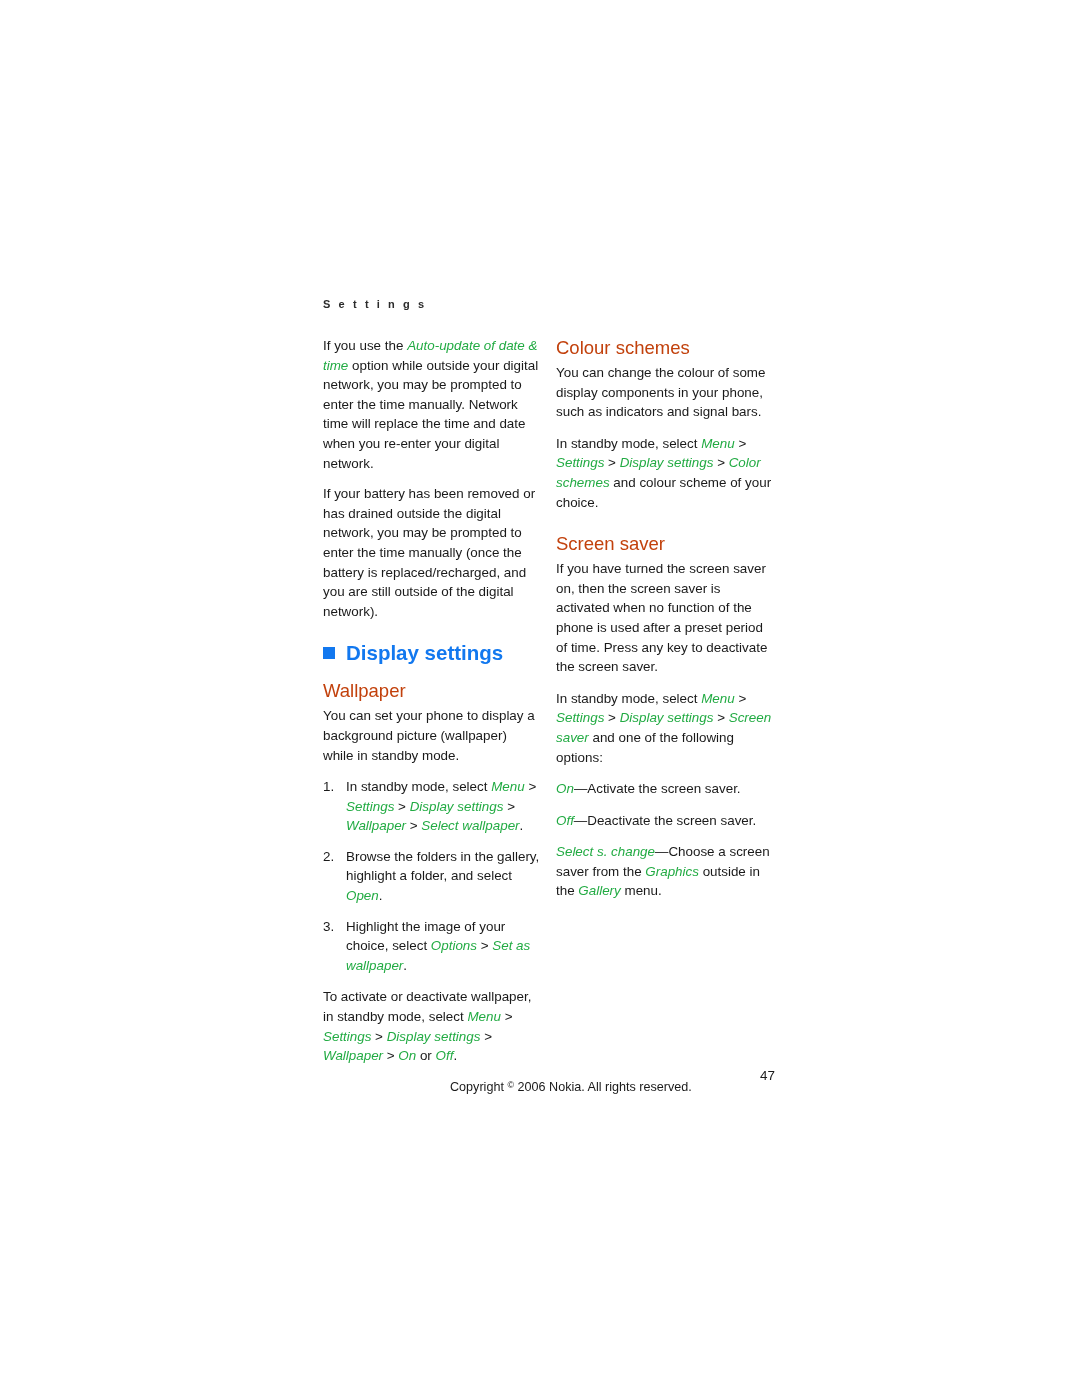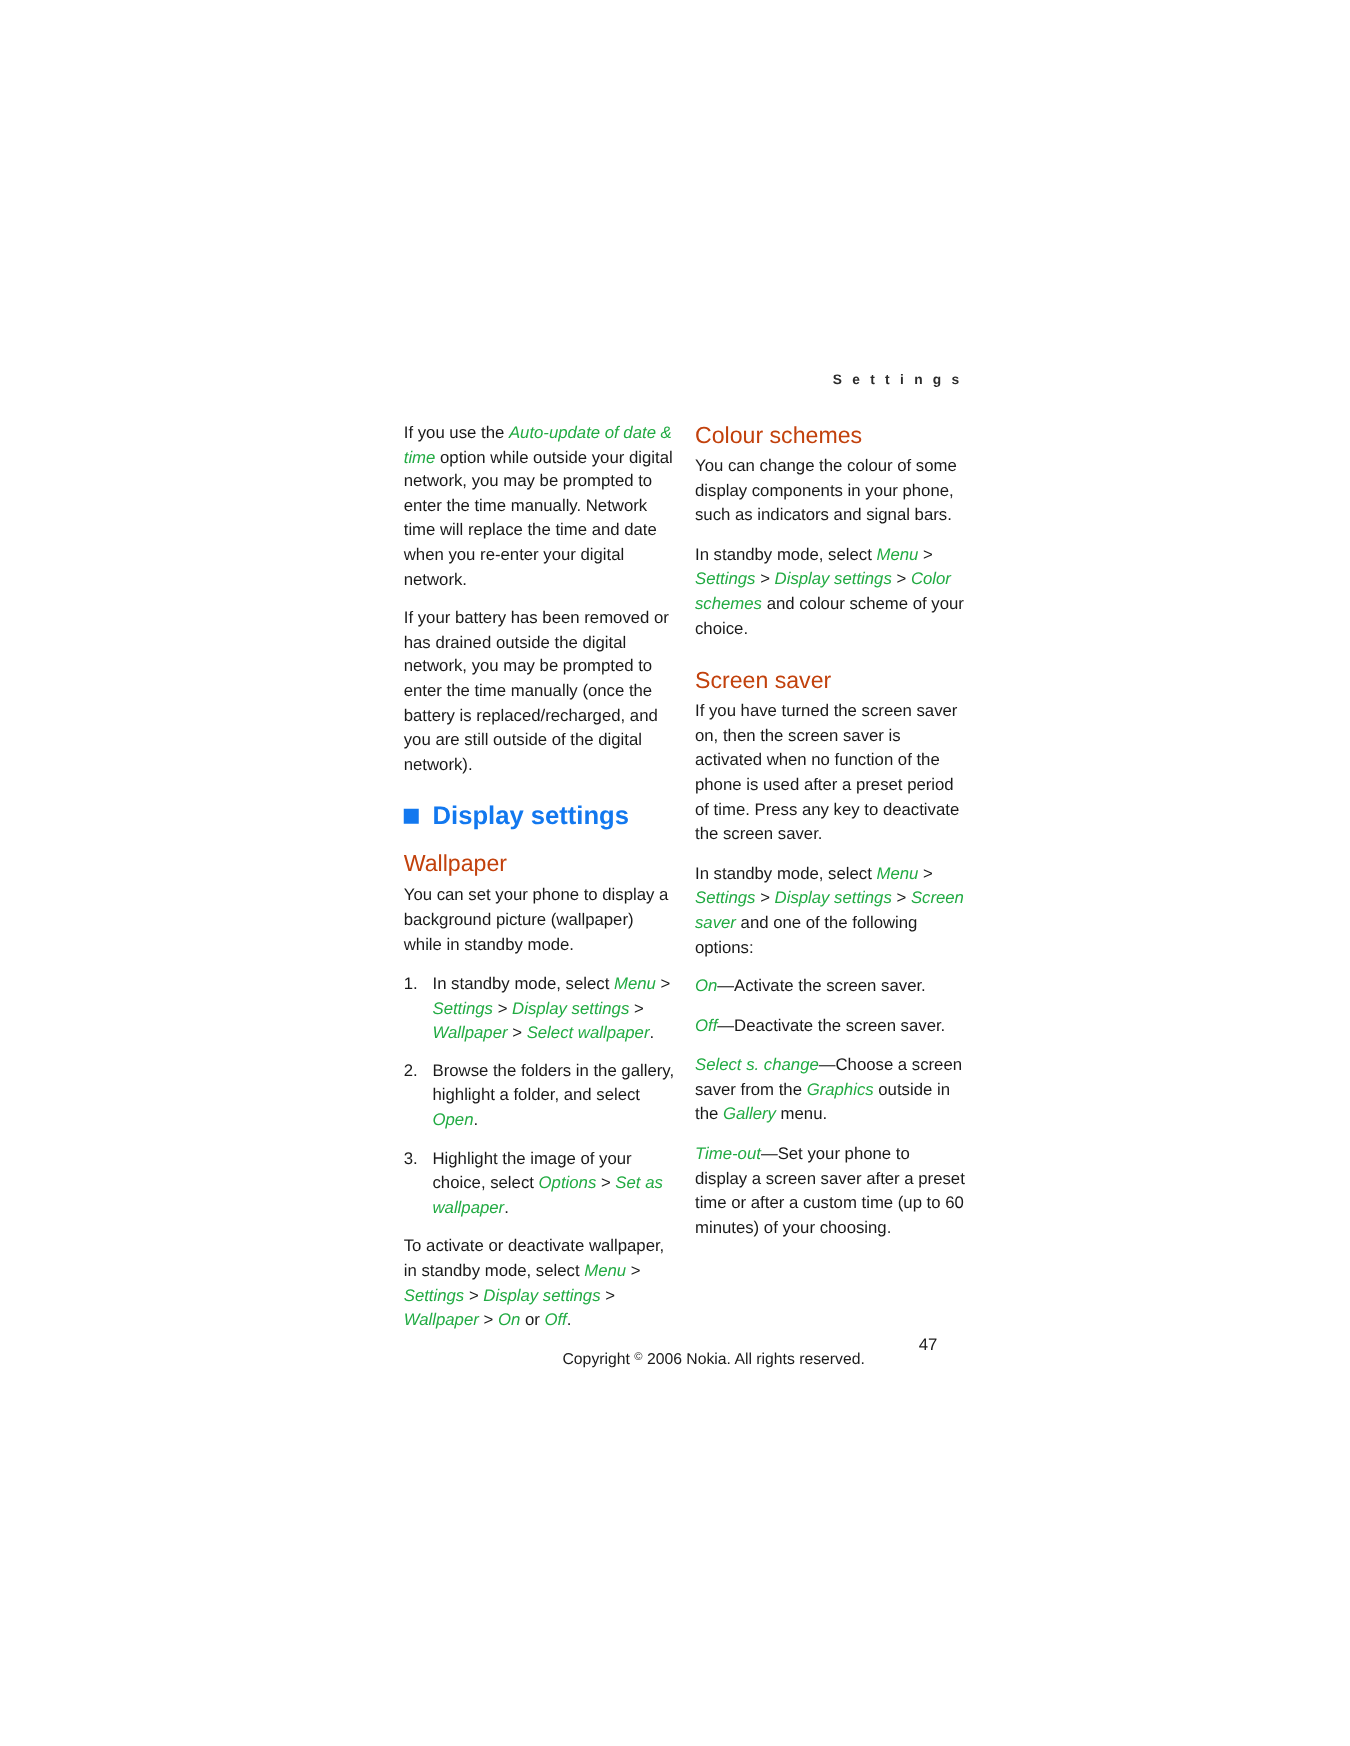--- a/index.html
+++ b/index.html
@@ -22,21 +22,20 @@
     background: #fff;
     overflow: hidden;
   }
 
   
   .running-header {
     position: absolute;
     left: 323px;
     top: 298px;
     width: 447px;
-    text-align: right;
     font-size: 11px;
     font-weight: bold;
     letter-spacing: 2.6px;
     color: #2b2b2b;
   }
 
   
   .columns {
     position: absolute;
     left: 323px;
@@ -140,21 +139,21 @@
   }
   .footer .copy {
     position: absolute;
     left: 95px;
     top: 12px;
     white-space: nowrap;
     margin-left: 32px;
   }
   .footer .pageno {
     position: absolute;
-    left: 412px;
+    left: 437px;
     top: 0;
     font-size: 13.4px;
   }
   .footer .reg {
     font-size: 9px;
     vertical-align: 3px;
   }
 </style>
 </head>
 <body>
@@ -213,21 +212,20 @@
       <p>If you have turned the screen saver on, then the screen saver is activated when no function of the phone is used after a preset period of time. Press any key to deactivate the screen saver.</p>
 
       <p><span>In standby mode, select </span><span class="menu">Menu</span><span class="sep"> &gt; </span><span class="menu">Settings</span><span class="sep"> &gt; </span><span class="menu">Display settings</span><span class="sep"> &gt; </span><span class="menu">Screen saver</span><span> and one of the following options:</span></p>
 
       <p><span class="menu">On</span><span class="dash">—</span><span>Activate the screen saver.</span></p>
 
       <p><span class="menu">Off</span><span class="dash">—</span><span>Deactivate the screen saver.</span></p>
 
       <p><span class="menu">Select s. change</span><span class="dash">—</span><span>Choose a screen saver from the </span><span class="menu">Graphics</span><span> outside in the </span><span class="menu">Gallery</span><span> menu.</span></p>
 
-      <p class="last"><span class="menu">Time-out</span><span class="dash">—</span><span>Set your phone to display a screen saver after a preset time or after a custom time (up to 60 minutes) of your choosing.</span></p>
 
     </div>
 
   </div>
 
   <div class="footer">
     <div class="copy"><span>Copyright </span><span class="reg">©</span><span> 2006 Nokia. All rights reserved.</span></div>
     <div class="pageno">47</div>
   </div>
 

